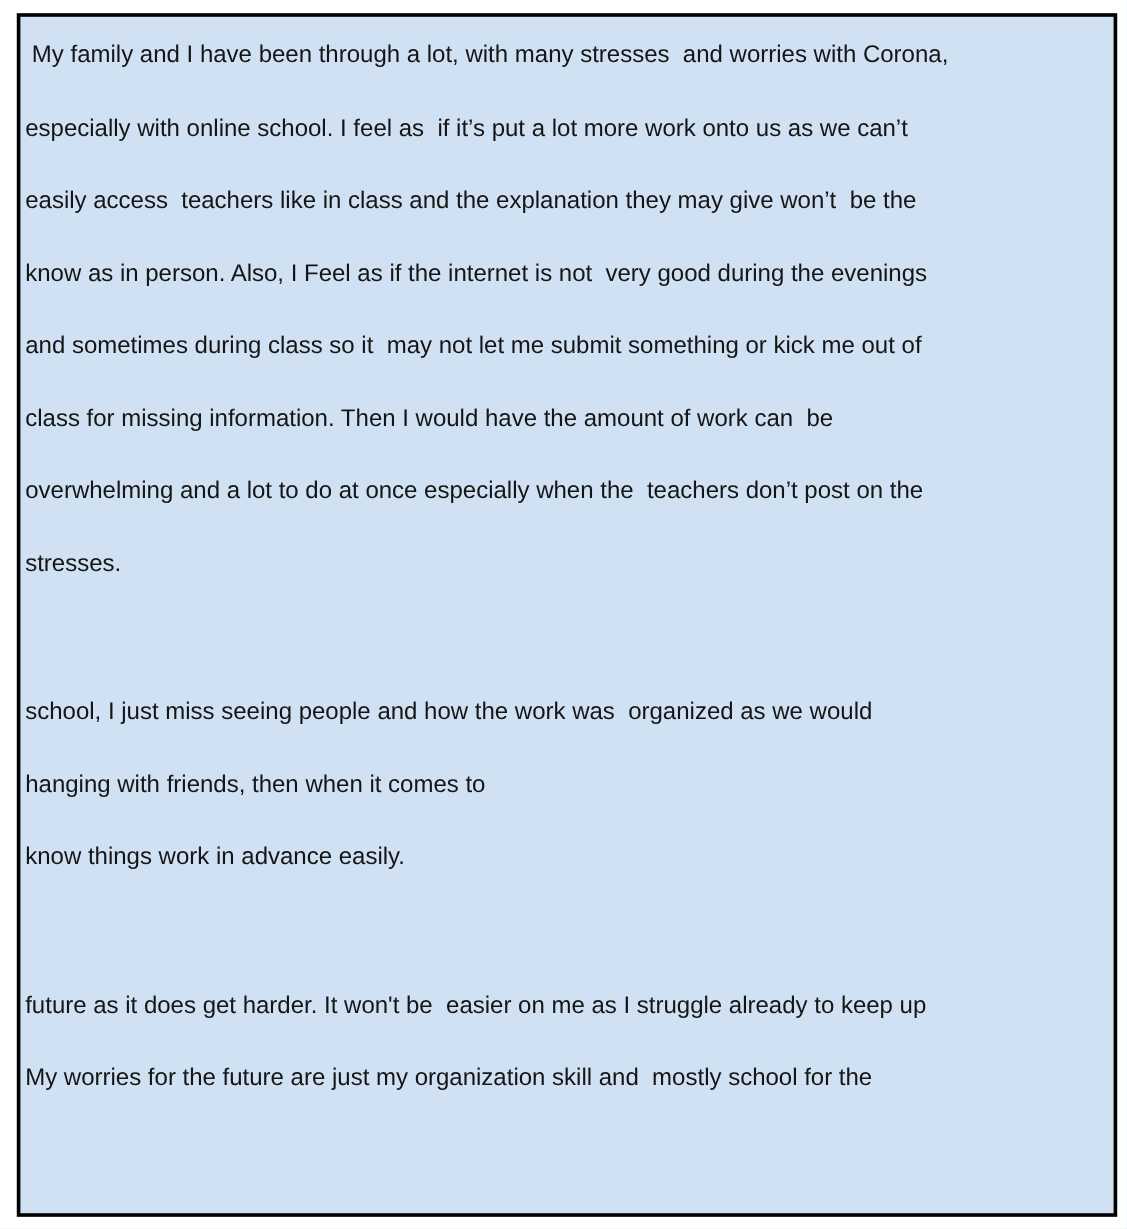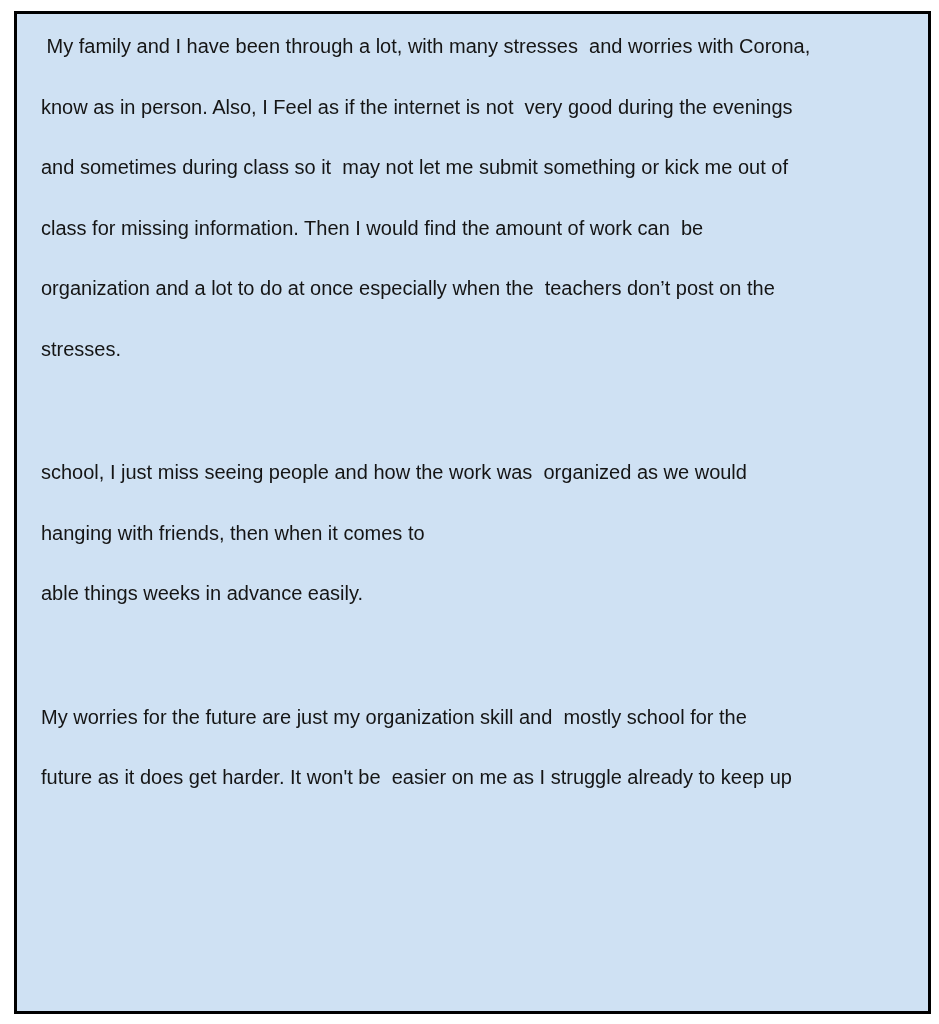--- a/index.html
+++ b/index.html
@@ -31,41 +31,42 @@
   }
   .para:last-child {
     margin-bottom: 0;
   }
   .line {
     white-space: pre;
     font-size: 20px;
     line-height: 60.5px;
     color: #151515;
     letter-spacing: 0;
-    margin-left: 20px;
   }
 </style>
 </head>
 <body>
 
 <div class="textbox">
 
   <div class="para">
     <div class="line"> My family and I have been through a lot, with many stresses  and worries with Corona,</div>
+    <div class="line">especially with online school. I feel as  if it’s put a lot more work onto us as we can’t</div>
+    <div class="line">easily access  teachers like in class and the explanation they may give won’t  be the</div>
     <div class="line">know as in person. Also, I Feel as if the internet is not  very good during the evenings</div>
     <div class="line">and sometimes during class so it  may not let me submit something or kick me out of</div>
-    <div class="line">class for missing information. Then I would find the amount of work can  be</div>
-    <div class="line">organization and a lot to do at once especially when the  teachers don’t post on the</div>
+    <div class="line">class for missing information. Then I would have the amount of work can  be</div>
+    <div class="line">overwhelming and a lot to do at once especially when the  teachers don’t post on the</div>
     <div class="line">stresses.</div>
   </div>
 
   <div class="para">
     <div class="line">school, I just miss seeing people and how the work was  organized as we would</div>
     <div class="line">hanging with friends, then when it comes to</div>
-    <div class="line">able things weeks in advance easily.</div>
+    <div class="line">know things work in advance easily.</div>
   </div>
 
   <div class="para">
+    <div class="line">future as it does get harder. It won't be  easier on me as I struggle already to keep up</div>
     <div class="line">My worries for the future are just my organization skill and  mostly school for the</div>
-    <div class="line">future as it does get harder. It won't be  easier on me as I struggle already to keep up</div>
   </div>
 
 </div>
 
 </body></html>

